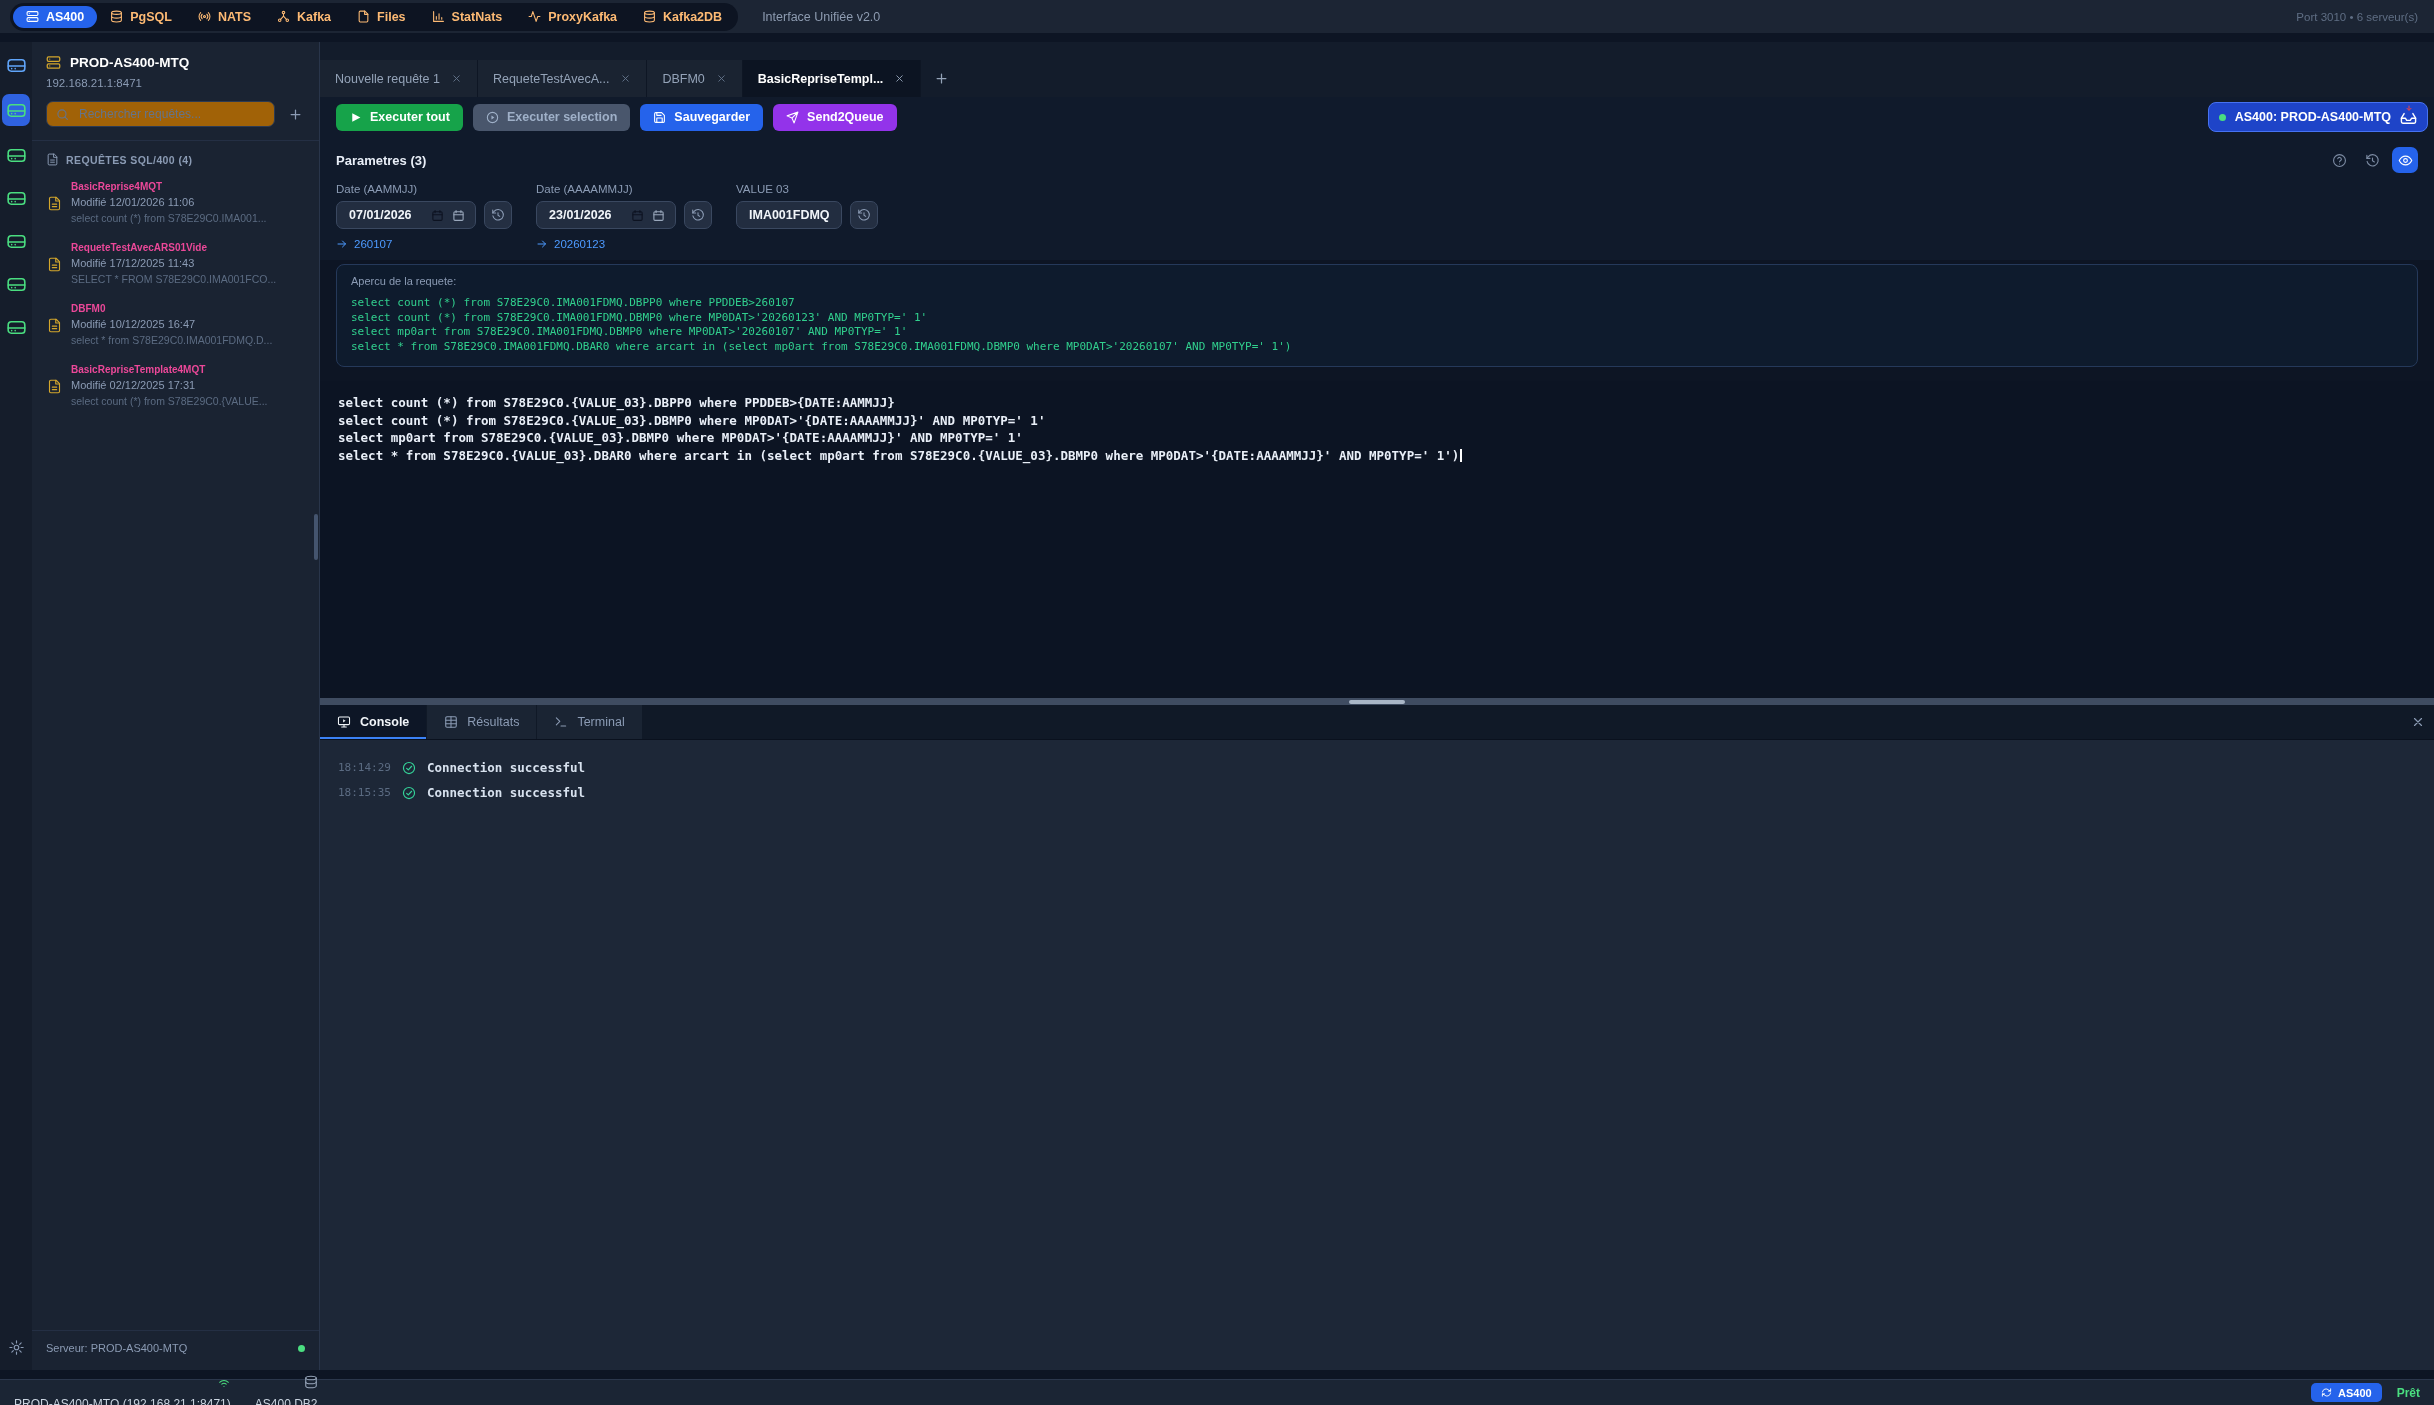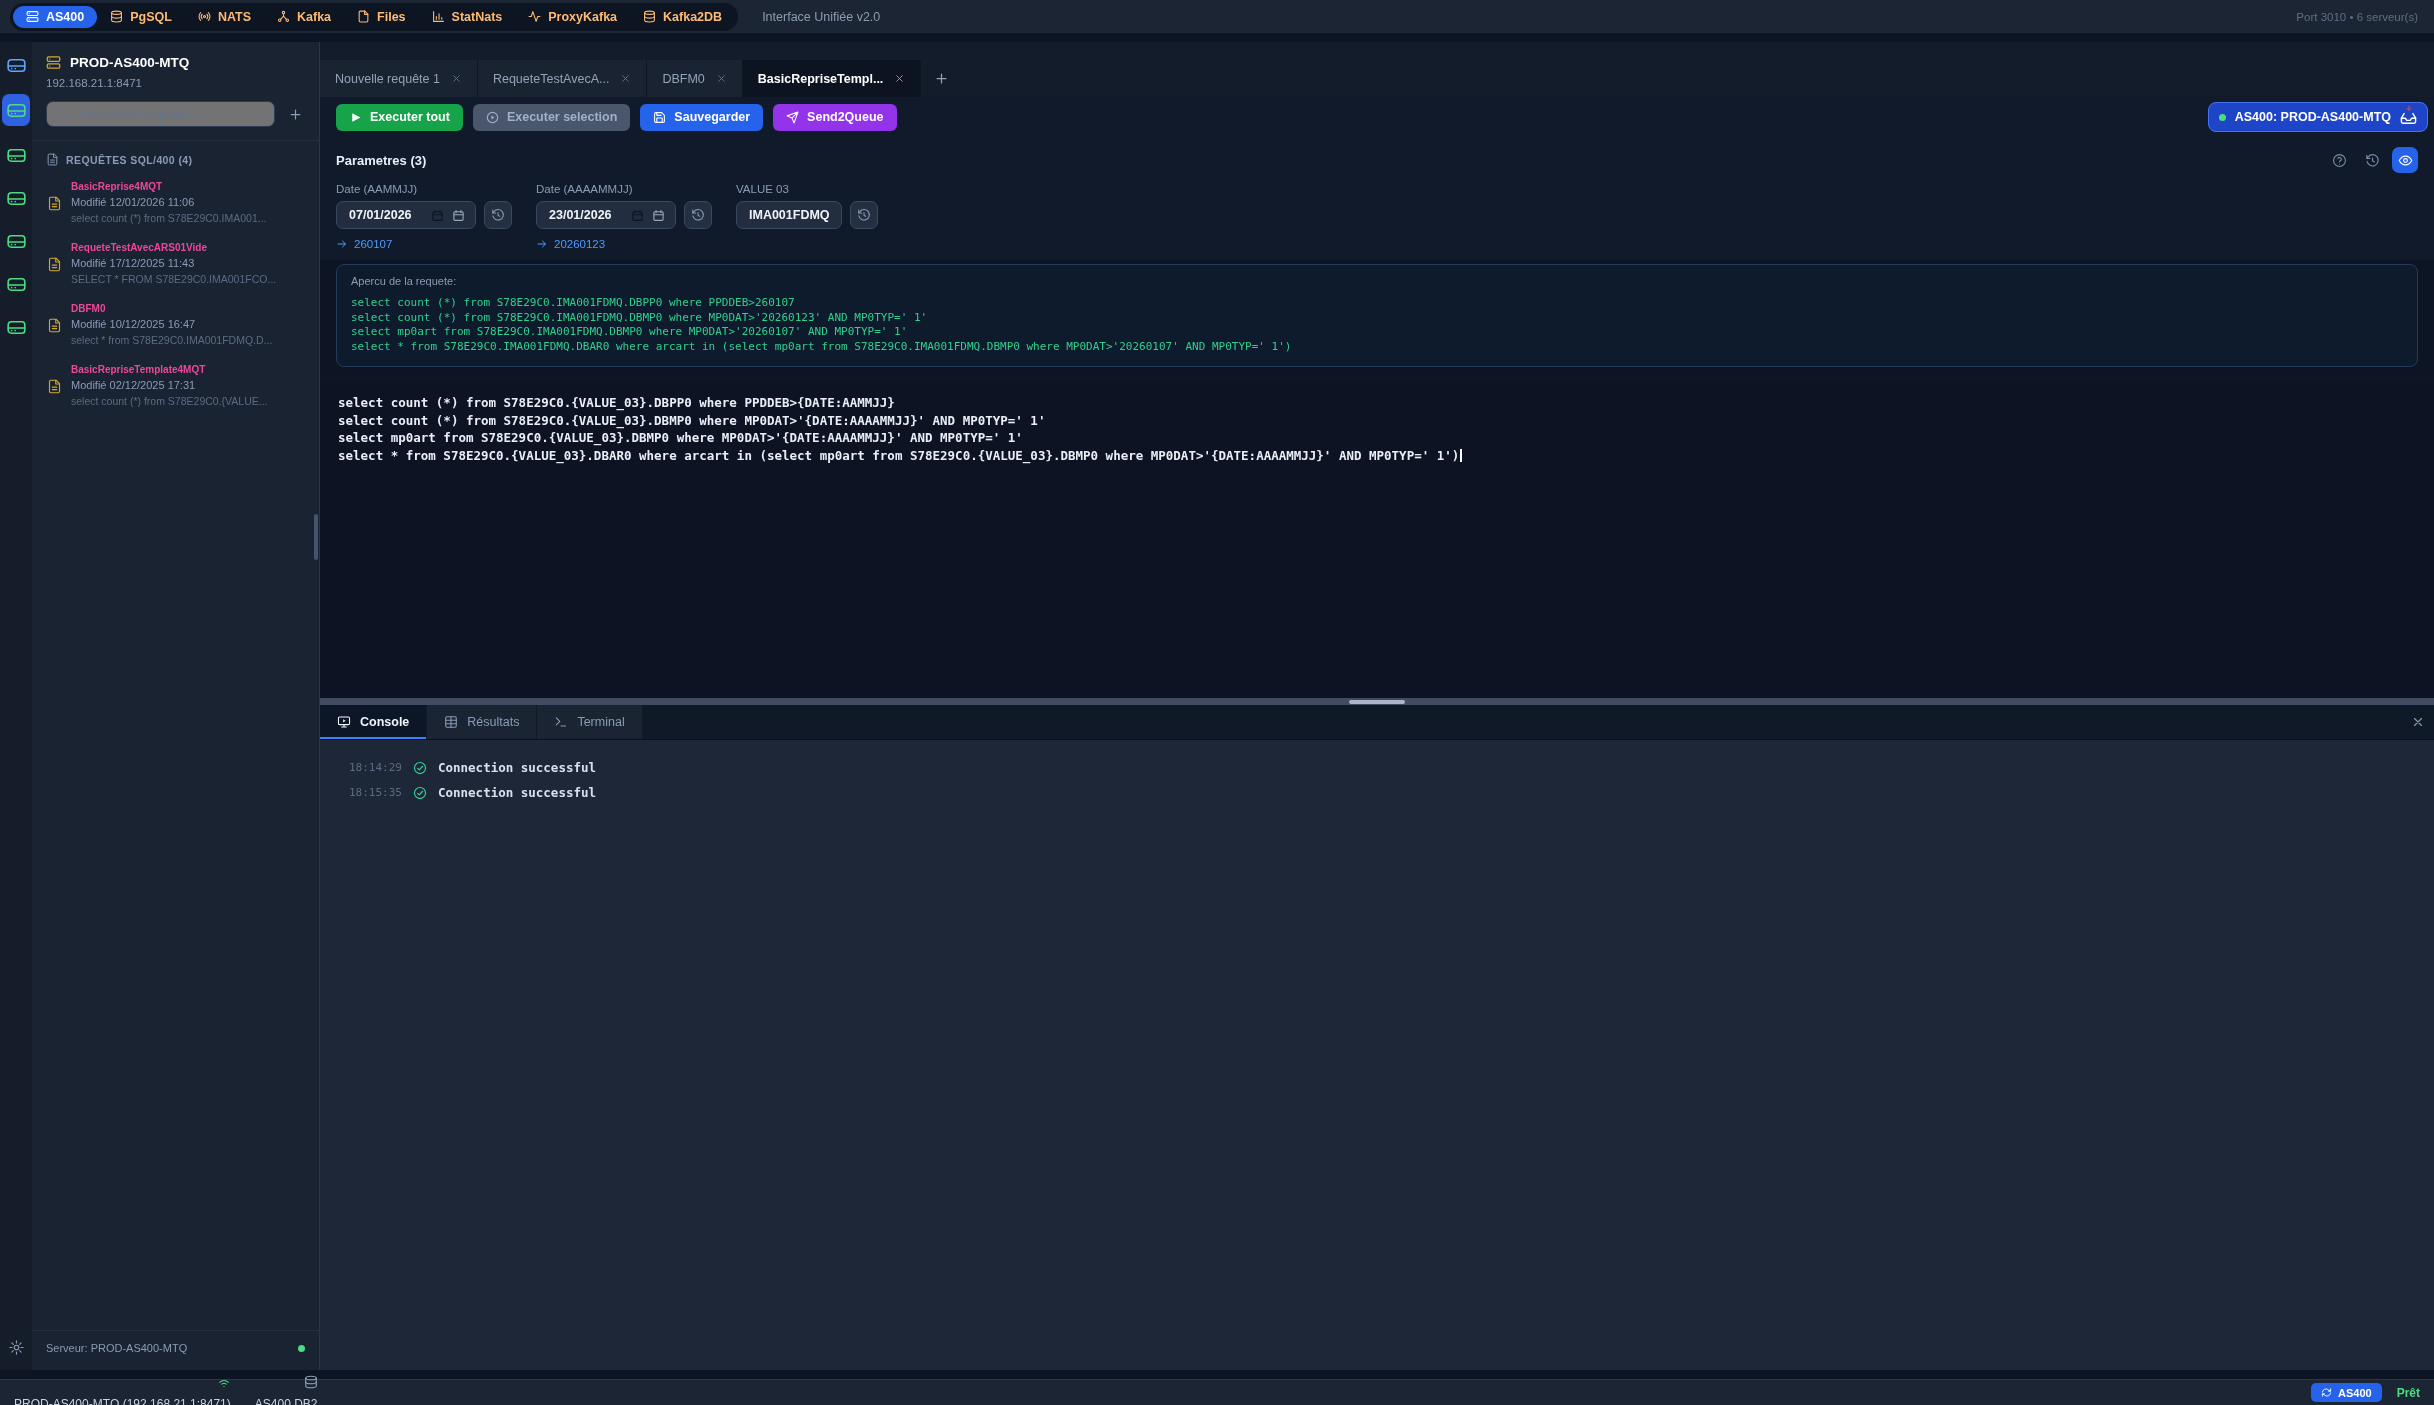--- a/index.html
+++ b/index.html
@@ -29,21 +29,21 @@
   .rail-gear{margin-top:auto;color:#8b9bb4;cursor:pointer;}
   .rail-gear .ic{width:17px;height:17px;stroke-width:1.6;}
 
   
   .sidebar{width:288px;flex:none;background:#1a2332;border-right:1px solid #29354a;display:flex;flex-direction:column;position:relative;}
   .sb-head{padding:13px 14px 13px;border-bottom:1px solid #242f44;}
   .sb-title-row{display:flex;align-items:center;gap:9px;color:#fff;font-weight:700;font-size:13.5px;}
   .sb-title-row .ic{width:15px;height:15px;color:#d4a72c;}
   .sb-addr{color:#8b9bb4;font-size:11.5px;margin-top:7px;}
   .sb-search-row{display:flex;align-items:center;gap:10px;margin-top:12px;}
-  .sb-search{flex:1;display:flex;align-items:center;gap:8px;background:#737373;border:1px solid #2c3a52;border-radius:7px;height:26px;padding:0 9px;color:#64748b;}
+  .sb-search{flex:1;display:flex;align-items:center;gap:8px;background:#a16207;border:1px solid #2c3a52;border-radius:7px;height:26px;padding:0 9px;color:#64748b;}
   .sb-search .ic{width:13px;height:13px;}
   .sb-search input{flex:1;background:transparent;border:none;outline:none;color:#cbd5e1;font-size:12px;font-family:inherit;min-width:0;}
   .sb-search input::placeholder{color:#64748b;}
   .sb-add{width:20px;height:20px;display:flex;align-items:center;justify-content:center;color:#8b9bb4;cursor:pointer;}
   .sb-add .ic{width:15px;height:15px;}
   .sb-section{display:flex;align-items:center;gap:7px;padding:12px 14px 6px;color:#8b9bb4;font-size:10.5px;font-weight:700;letter-spacing:.4px;}
   .sb-section .ic{width:13px;height:13px;stroke-width:1.8;}
   .sb-list{flex:1;min-height:0;overflow:hidden;padding:0 6px;}
   .sb-item{display:flex;gap:9px;padding:9px 9px;border-radius:7px;cursor:pointer;}
   .sb-item .ic{width:15px;height:15px;color:#d4a72c;margin-top:15px;stroke-width:1.8;}
@@ -109,21 +109,21 @@
   .splitter-handle{position:absolute;left:50%;top:2px;transform:translateX(-50%);width:56px;height:3.5px;border-radius:2px;background:#a9b6c6;}
 
   .console{height:665px;flex:none;background:#1d2737;display:flex;flex-direction:column;}
   .console-tabbar{height:35px;flex:none;background:#101927;display:flex;align-items:stretch;position:relative;border-bottom:1px solid #0a111e;}
   .ctab{display:flex;align-items:center;gap:9px;padding:0 17px;font-size:12.5px;color:#8b9bb4;background:#1a2433;border-right:1px solid #101927;cursor:pointer;}
   .ctab .ic{width:14px;height:14px;stroke-width:1.8;}
   .ctab.active{background:#0d1626;color:#f1f5f9;font-weight:700;box-shadow:inset 0 -2px 0 #3b82f6;}
   .console-close{position:absolute;right:9px;top:10px;color:#8b9bb4;cursor:pointer;}
   .console-close .ic{width:14px;height:14px;}
   .console-body{padding:15px 18px;font-family:"DejaVu Sans Mono", monospace;}
-  .log-row{display:flex;align-items:center;gap:11px;height:25px;margin-left:11px;}
+  .log-row{display:flex;align-items:center;gap:11px;height:25px;}
   .log-time{color:#5b6b82;font-size:11px;}
   .log-row .ic{width:14px;height:14px;color:#34d399;}
   .log-msg{color:#d7e1ee;font-size:12.5px;font-weight:600;}
 
   
   .statusbar{height:26px;flex:none;background:#1b2534;border-top:1px solid #2b374c;display:flex;align-items:center;padding:0 14px;gap:24px;font-size:12px;color:#cbd5e1;}
   .status-item{display:flex;align-items:flex-end;gap:8px;white-space:nowrap;flex-direction:column;}
   .status-item .ic{width:14px;height:14px;stroke-width:1.8;}
   .wifi{color:#4ade80;}
   .dbi{color:#9aa8bc;}

